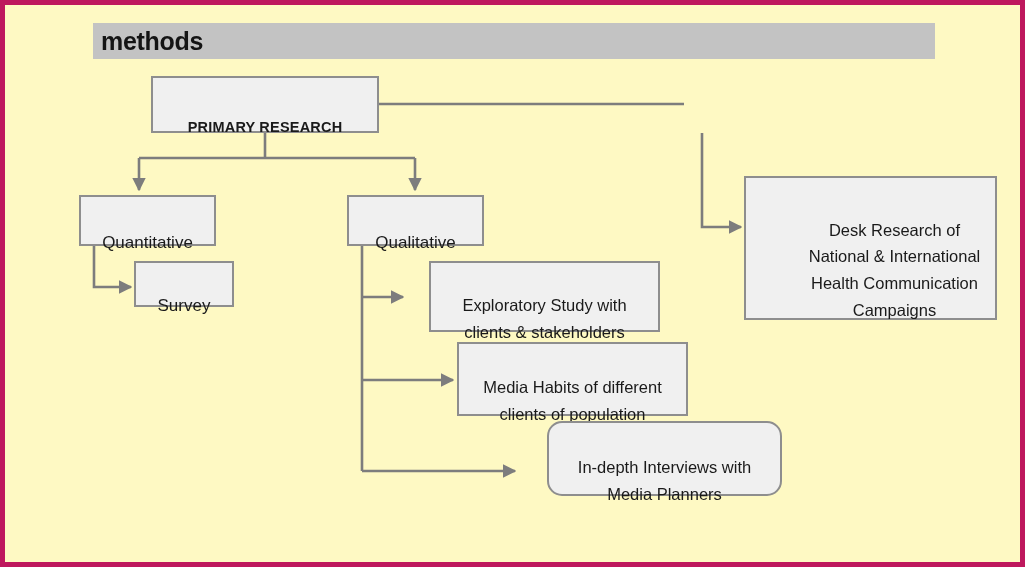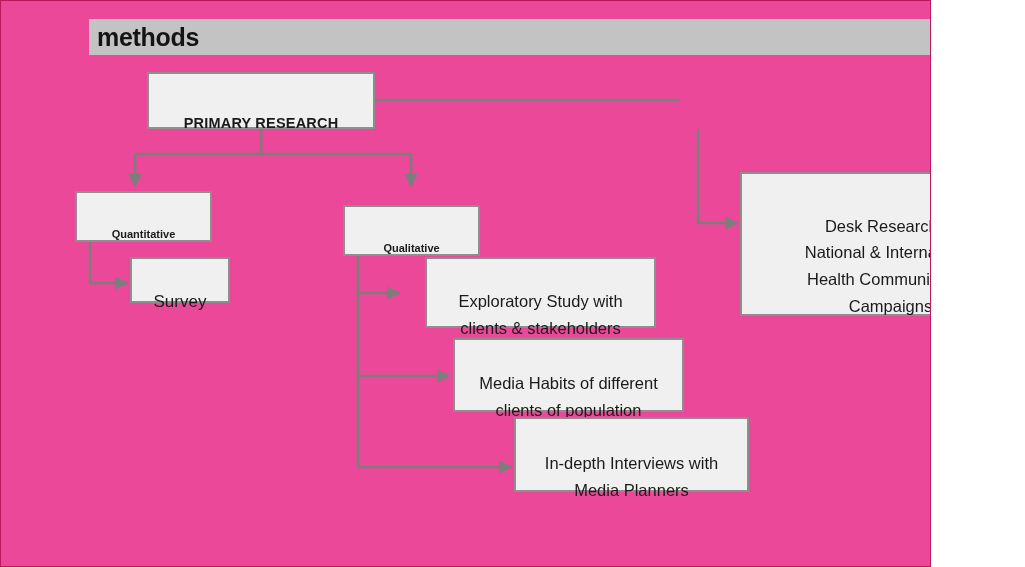--- a/index.html
+++ b/index.html
@@ -3,25 +3,25 @@
 <meta charset="utf-8">
 <style>
   html, body {
     margin: 0;
     padding: 0;
     background: #ffffff;
     font-family: "Liberation Sans", sans-serif;
   }
   #canvas {
     position: relative;
-    width: 931px;
+    width: 1025px;
     height: 567px;
-    background: #ec4899;
+    background: #fef9c3;
     box-sizing: border-box;
-    border: 1px solid #be185d;
+    border: 5px solid #be185d;
     overflow: hidden;
   }
   #diagram-svg {
     position: absolute;
     left: 0;
     top: 0;
     width: 1025px;
     height: 567px;
   }
   .title-bar {
@@ -66,23 +66,22 @@
     box-sizing: border-box;
     white-space: pre-line;
     margin-top: 44px;
   }
   .node-caps {
     font-size: 14.5px;
     font-weight: bold;
     letter-spacing: 0.2px;
   }
   .node-bold {
-    font-size: 11px;
-    font-weight: bold;
-    align-items: flex-end;
+    font-size: 17px;
+    font-weight: normal;
   }
   .node-plain {
     font-size: 16.5px;
     font-weight: normal;
     line-height: 1.62;
   }
   .node-plain-single {
     font-size: 17px;
     font-weight: normal;
   }
@@ -124,39 +123,39 @@
 
   <div class="node node-caps" style="left:146px; top:71px; width:228px; height:57px;">
     <span class="label">PRIMARY RESEARCH</span>
   </div>
 
 
   <div class="node node-bold" style="left:74px; top:190px; width:137px; height:51px;">
     <span class="label">Quantitative</span>
   </div>
 
-  <div class="node node-bold" style="left:342px; top:204px; width:137px; height:51px;">
+  <div class="node node-bold" style="left:342px; top:190px; width:137px; height:51px;">
     <span class="label">Qualitative</span>
   </div>
 
   <div class="node node-plain-single" style="left:129px; top:256px; width:100px; height:46px;">
     <span class="label">Survey</span>
   </div>
 
   <div class="node node-plain" style="left:424px; top:256px; width:231px; height:71px;">
     <span class="label">Exploratory Study with
 clients &amp; stakeholders</span>
   </div>
 
   <div class="node node-plain" style="left:452px; top:337px; width:231px; height:74px;">
     <span class="label">Media Habits of different
 clients of population</span>
   </div>
 
-  <div class="node node-plain" style="left:513px; top:416px; width:235px; height:75px;">
+  <div class="node node-plain" style="left:542px; top:416px; width:235px; height:75px;border-radius:15px;">
     <span class="label">In-depth Interviews with
 Media Planners</span>
   </div>
 
   <div class="node node-plain" style="left:739px; top:171px; width:253px; height:144px;padding-left:48px;">
     <span class="label">Desk Research of
 National &amp; International
 Health Communication
 Campaigns</span>
   </div>

